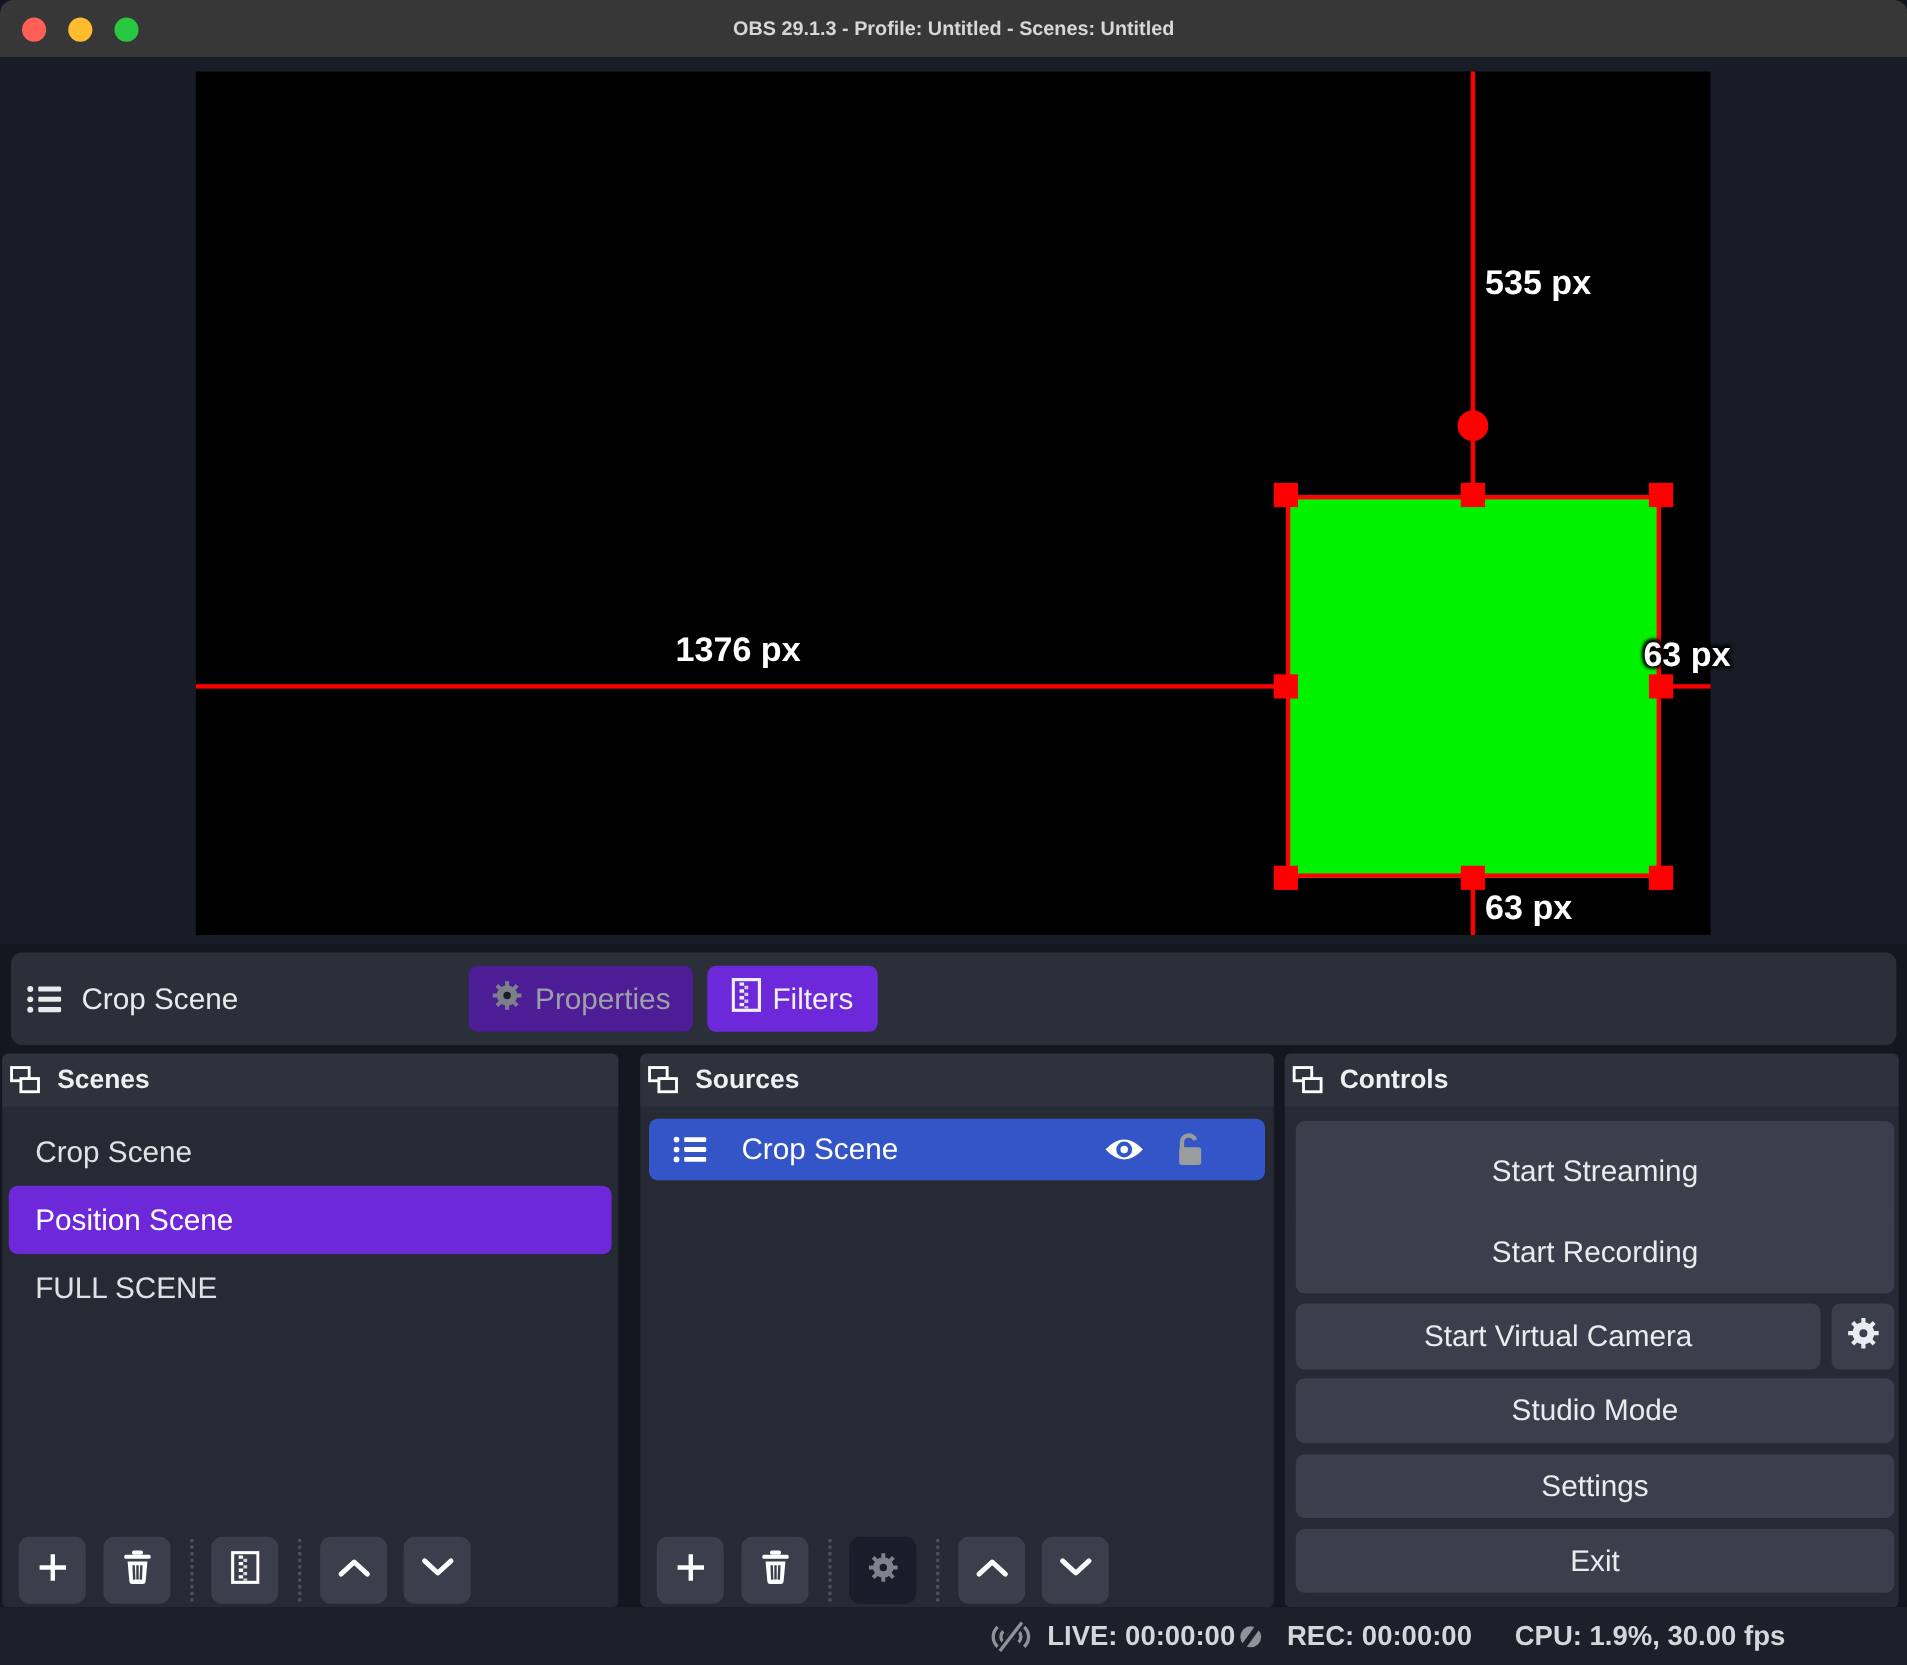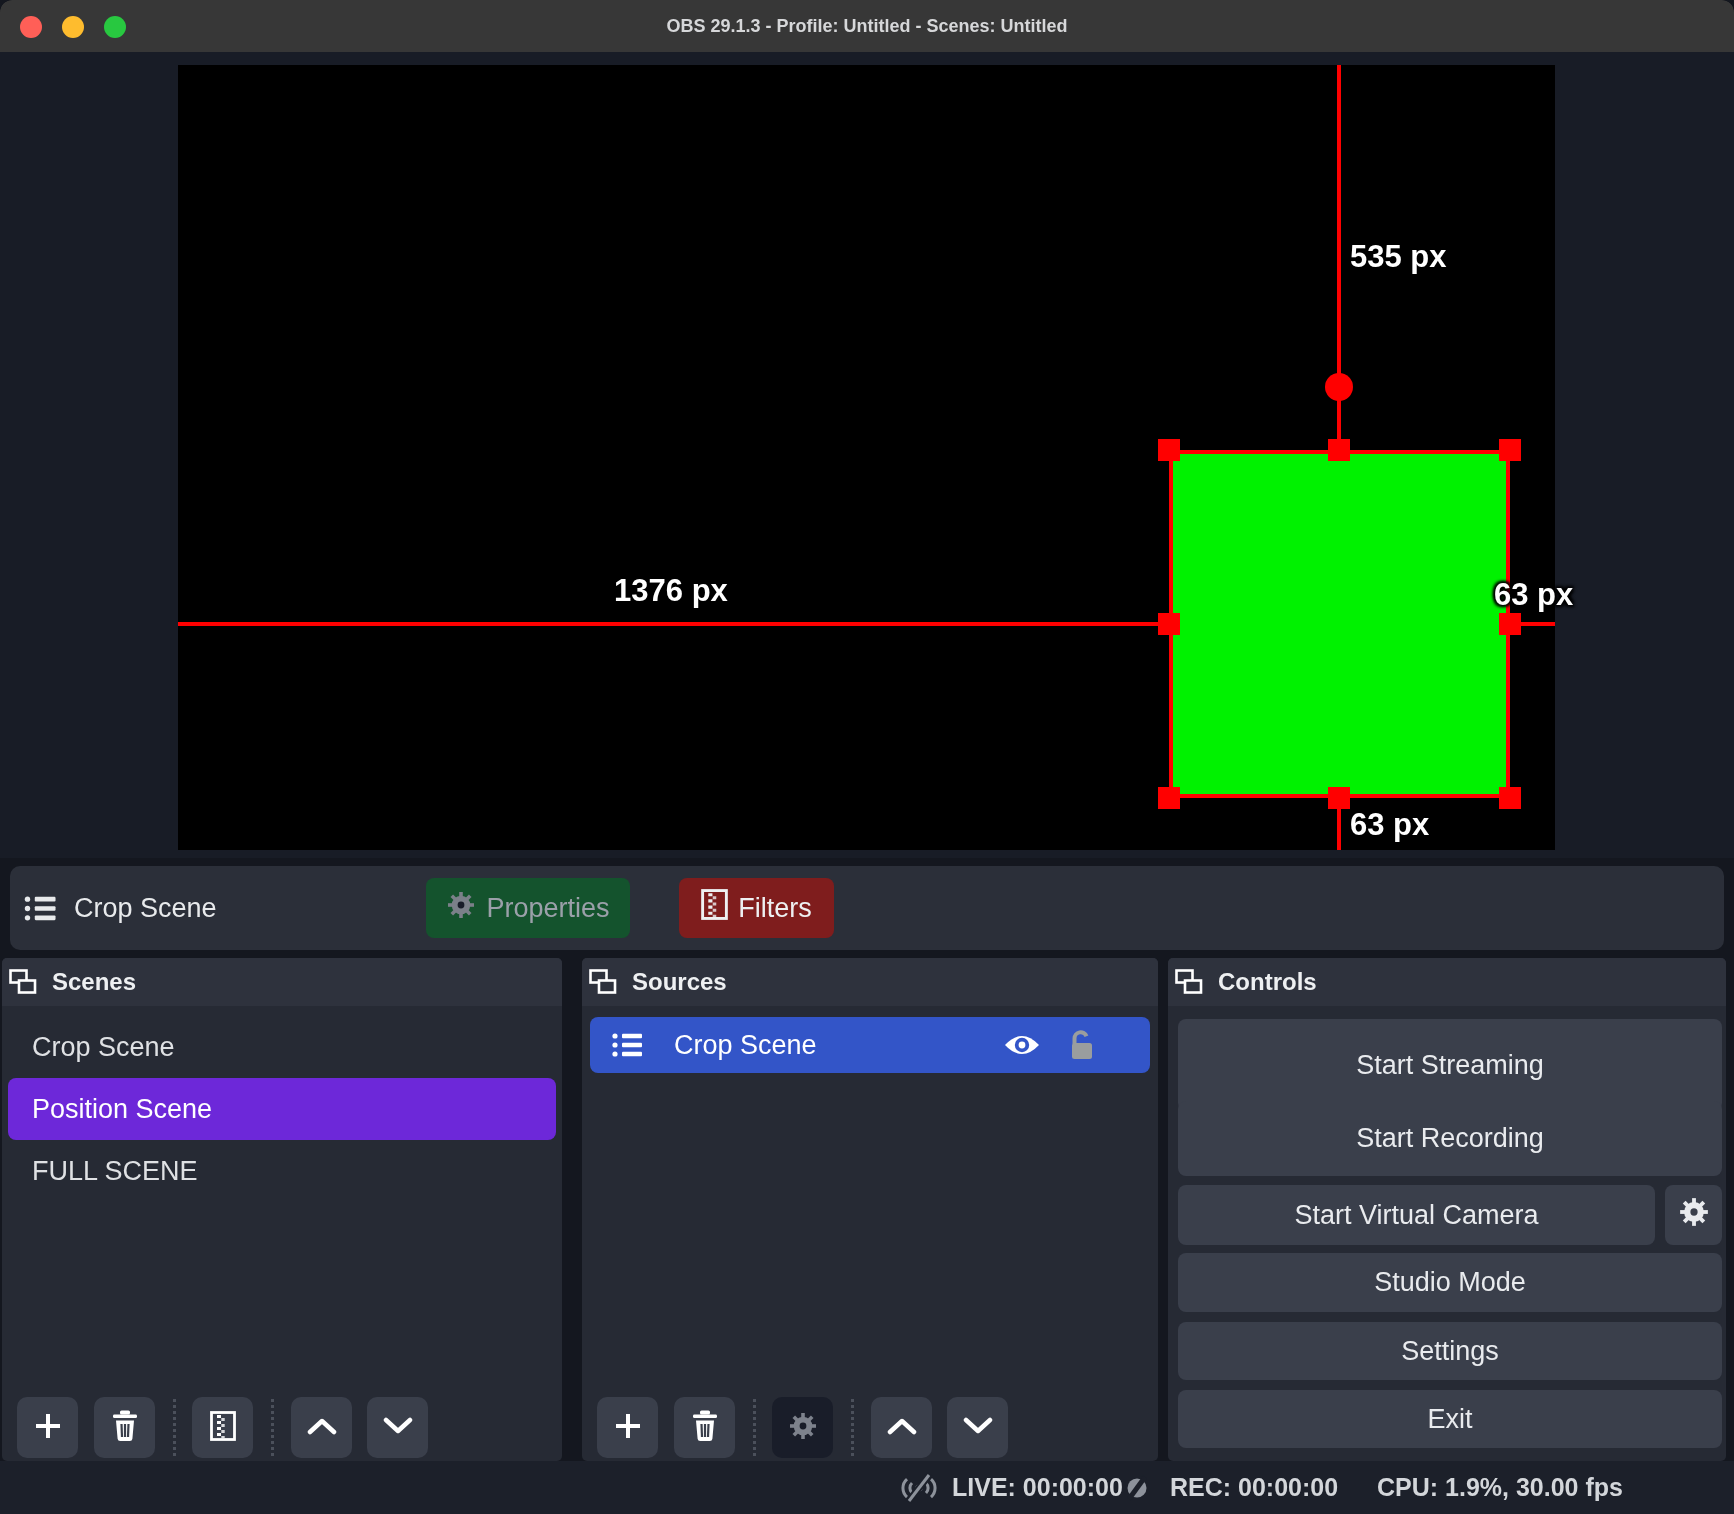--- a/index.html
+++ b/index.html
@@ -31,22 +31,22 @@
   .dim { position:absolute; color:#fff; font-size:31px; font-weight:700; white-space:nowrap;
     text-shadow:2px 2px 3px #000, -2px -2px 3px #000, 2px -2px 3px #000, -2px 2px 3px #000; }
 
   
   .toolbar { position:absolute; left:10px; top:866px; width:1714px; height:84px;
     background:#2b2f39; border-radius:10px; }
   .toolbar .scene-label { position:absolute; left:64px; top:0; line-height:84px;
     color:#e8eaec; font-size:27px; white-space:nowrap; }
   .tbtn { position:absolute; top:12px; height:60px; border-radius:8px; display:flex;
     align-items:center; justify-content:center; gap:10px; font-size:27px; cursor:default; }
-  .tbtn.props { left:416px; width:204px; background:#14532d; color:#9ba0a9; }
-  .tbtn.filters { left:633px; width:155px; background:#7f1d1d; color:#eef0f2;margin-left:36px; }
+  .tbtn.props { left:416px; width:204px; background:#4c1d95; color:#9ba0a9; }
+  .tbtn.filters { left:633px; width:155px; background:#6d28d9; color:#eef0f2; }
 
   
   .panel { position:absolute; top:958px; height:503px; background:#262a34; border-radius:5px; }
   .panel.scenes { left:2px; width:560px; }
   .panel.sources { left:582px; width:576px; }
   .panel.controls { left:1168px; width:558px; }
   .phdr { position:absolute; left:0; top:0; right:0; height:48px; background:#2e323d;
     border-radius:5px 5px 0 0; }
   .phdr .ptitle { position:absolute; left:50px; line-height:48px; color:#eef0f2;
     font-size:24px; font-weight:700; }

